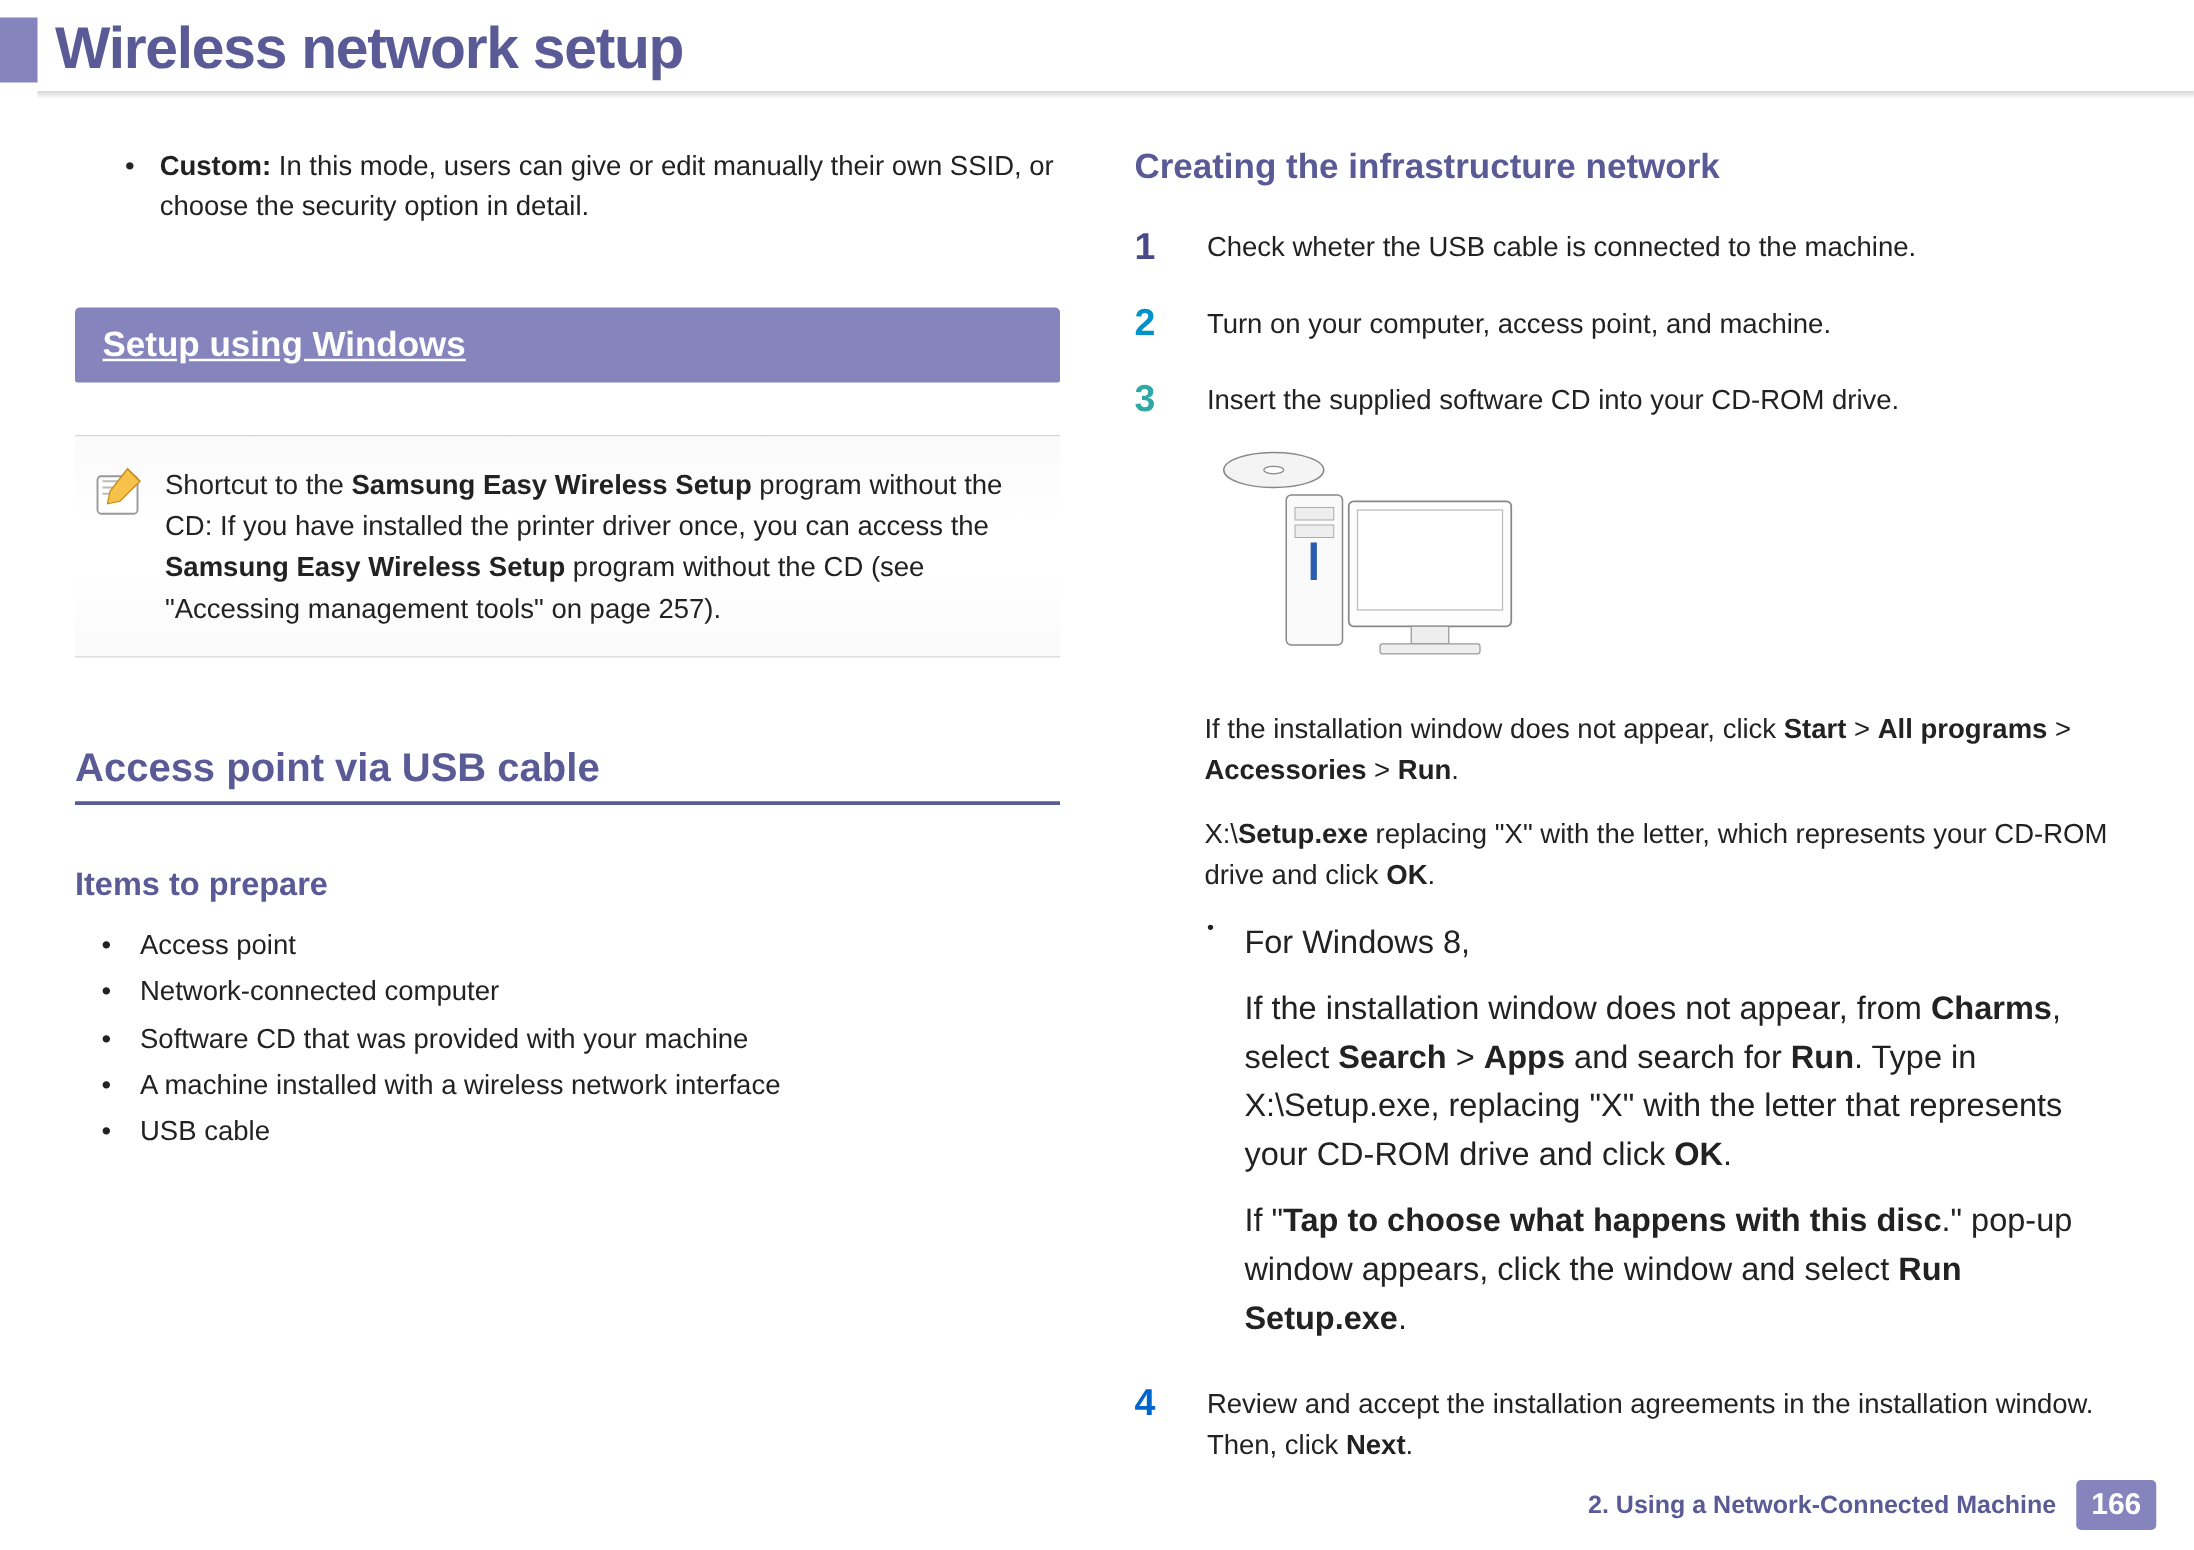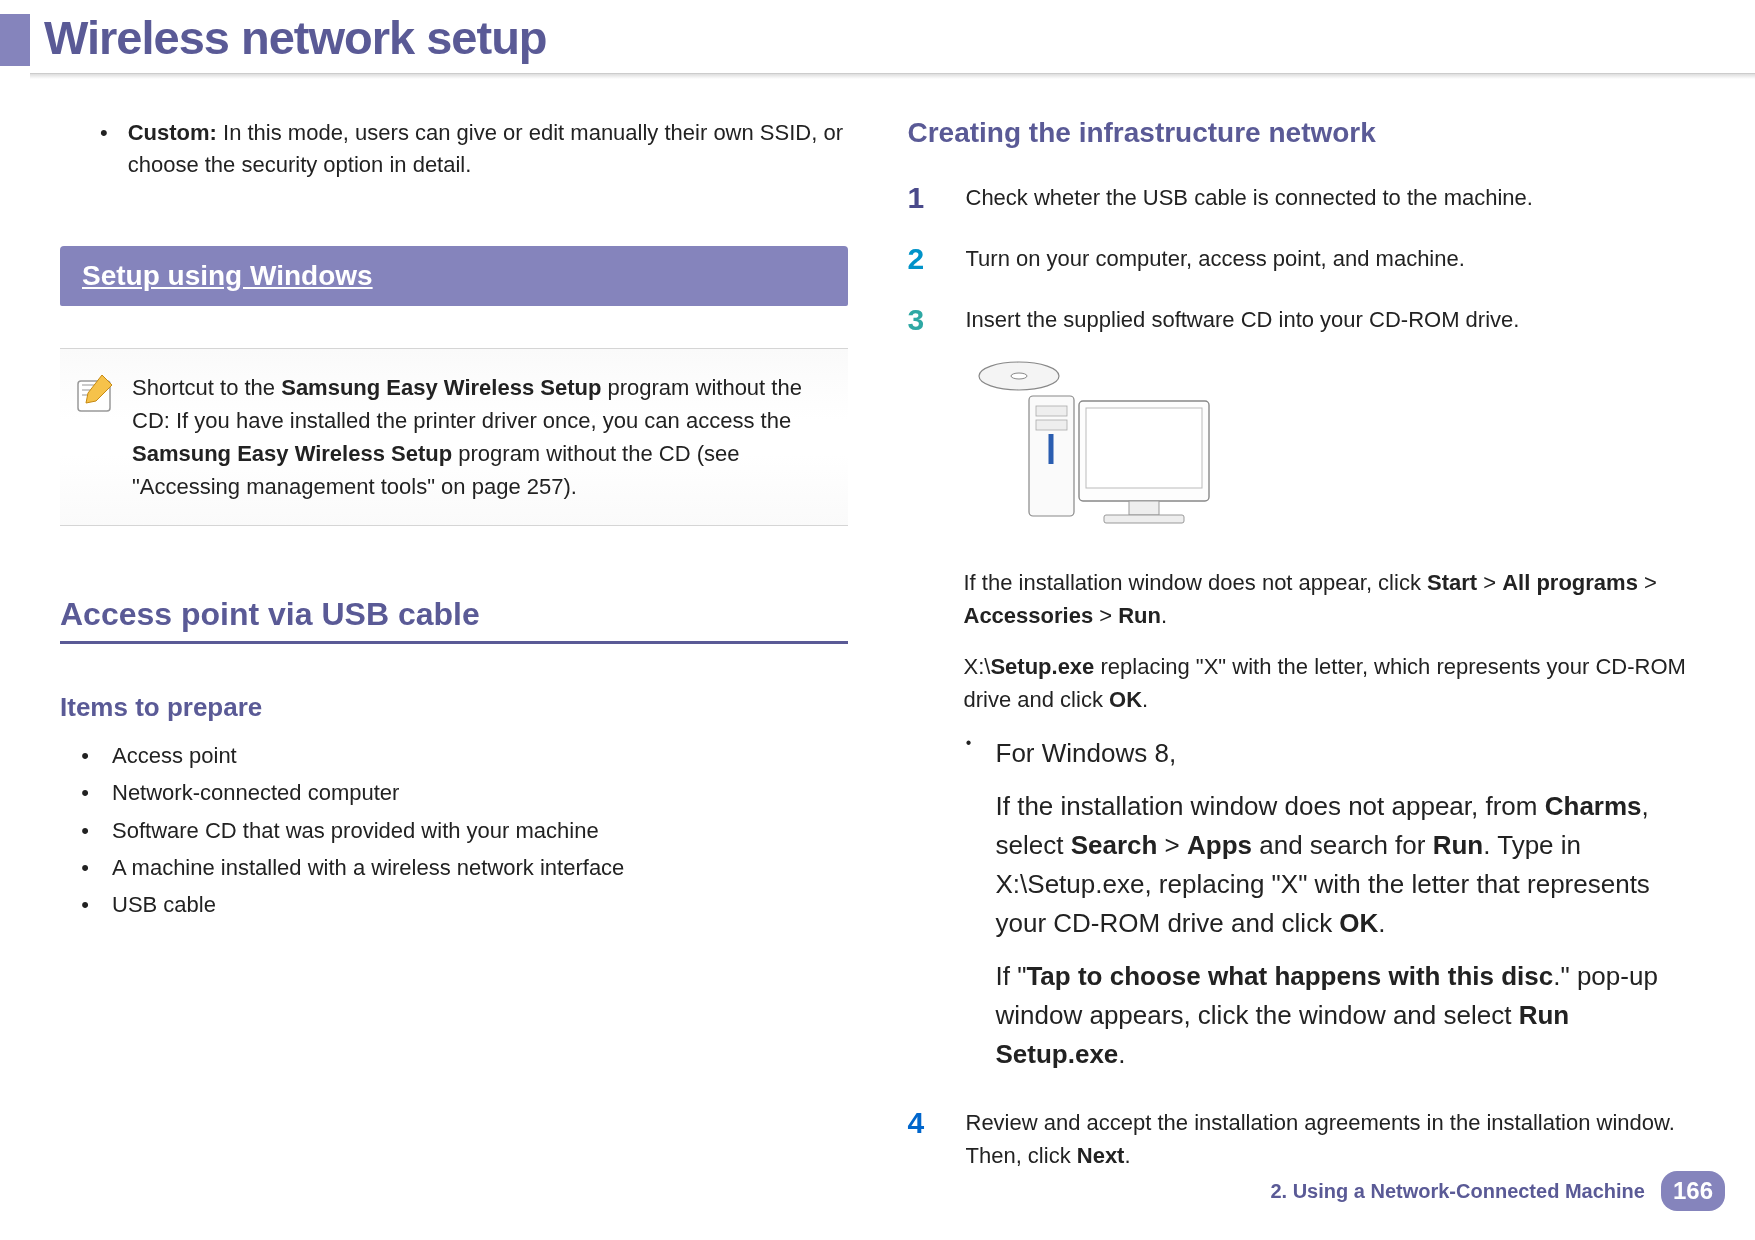--- a/index.html
+++ b/index.html
@@ -151,38 +151,38 @@
   }
   .sub-bullet-body {
     flex: 1;
     font-size: 26px;
     line-height: 1.5;
   }
   .sub-bullet-body p { margin-top: 14px; }
   .sub-bullet-body p:first-child { margin-top: 0; }
   .footer {
     position: absolute;
-    bottom: 29px;
+    bottom: 16px;
     right: 30px;
     display: flex;
     align-items: center;
     gap: 16px;
   }
   .footer-text {
     font-size: 20px;
     font-weight: 700;
     color: #5a5a96;
   }
   .page-num {
     background: #8584bc;
     color: #fff;
     font-size: 24px;
     font-weight: 700;
     padding: 6px 12px;
-    border-radius: 16px;
+    border-radius: 4px;
   }
   b { font-weight: 700; }
 </style>
 </head>
 <body>
 
 <div class="header">
   <div class="header-accent"></div>
   <div class="page-title">Wireless network setup</div>
   <div class="title-rule"></div>

